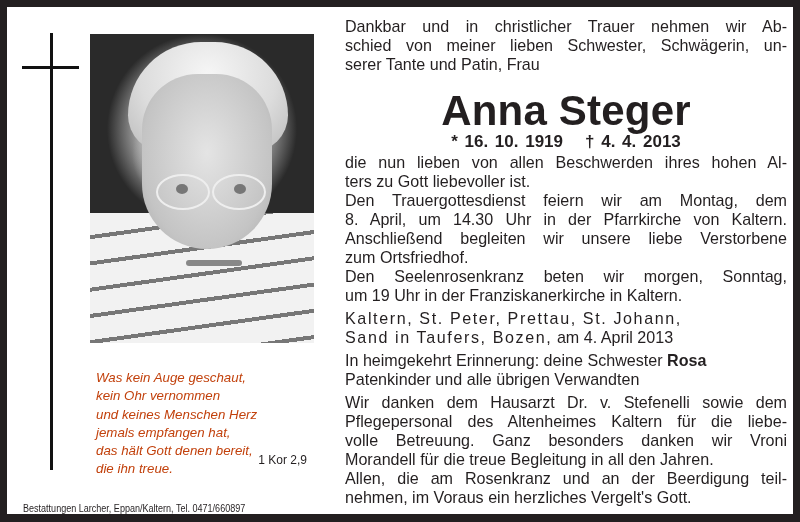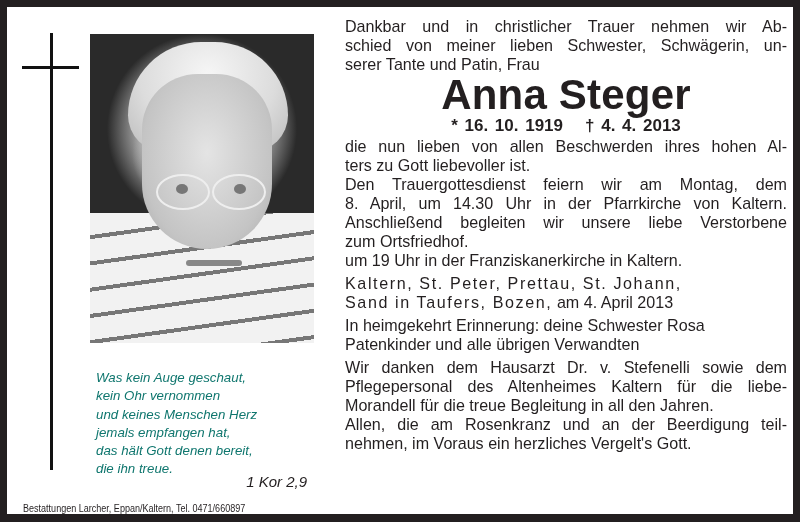--- a/index.html
+++ b/index.html
@@ -17,34 +17,34 @@
   .photo .face { position:absolute; left:52px; top:40px; width:130px; height:175px; border-radius:60px 60px 70px 70px;
     background: radial-gradient(ellipse at 50% 45%, #e4e4e4 0%, #c4c4c4 70%, #a9a9a9 100%); }
   .photo .hair { position:absolute; left:38px; top:8px; width:160px; height:110px; border-radius:80px 80px 40px 40px;
     background: radial-gradient(ellipse at 50% 30%, #f6f6f6 0%, #dcdcdc 60%, #bbb 100%); }
   .photo .glasses-l, .photo .glasses-r { position:absolute; top:140px; width:50px; height:32px; border:2px solid #eee; border-radius:50%; }
   .photo .glasses-l { left:66px; } .photo .glasses-r { left:122px; }
   .photo .eye-l, .photo .eye-r { position:absolute; top:150px; width:12px; height:10px; border-radius:50%; background:#777; }
   .photo .eye-l { left:86px; } .photo .eye-r { left:144px; }
   .photo .mouth { position:absolute; left:96px; top:226px; width:56px; height:6px; border-radius:3px; background:#888; }
 
-  .verse { position:absolute; left:89px; top:362px; font-style:italic; font-size:13.3px; line-height:18.3px; color:#0f766e; }
+  .verse { position:absolute; left:89px; top:362px; font-style:italic; font-size:13.3px; line-height:18.3px; color:#c2410c; }
   .verse div { white-space:nowrap; }
-  .verse-ref { position:absolute; right:486px; top:466px; font-style:italic; font-size:15px; white-space:nowrap; }
+  .verse-ref { position:absolute; right:486px; top:446px; font-size:12px; white-space:nowrap; }
   .undertaker { position:absolute; left:16px; top:495px; font-size:10.5px; white-space:nowrap; transform:scaleX(0.86); transform-origin:left top; }
 
   .right { position:absolute; left:338px; top:10px; width:442px; font-size:16.1px; line-height:19px; }
   .right p { margin:0; text-align:justify; }
   .jl { text-align:justify; text-align-last:justify; }
-  .name { text-align:center; font-weight:bold; font-size:42px; line-height:42px; margin:0 0 0 0; letter-spacing:0.2px; }
+  .name { text-align:center; font-weight:bold; font-size:42px; line-height:42px; margin:16px 0 0 0; letter-spacing:0.2px; }
   .dates { text-align:center; font-weight:bold; font-size:17px; line-height:18px; margin:1px 0 2px 0; word-spacing:2px; }
   .dates .d2 { margin-left:22px; }
   .gap { height:4px; }
   .spaced { letter-spacing:1.6px; }
-  b { font-weight:normal;margin-top:11px; }
+  b { font-weight:bold;margin-top:11px; }
 </style>
 </head>
 <body>
 
 <div class="card">
   <div class="cross-v"></div>
   <div class="cross-h"></div>
 
   <div class="photo">
     <div class="shirt"></div>
@@ -80,30 +80,32 @@
     </div>
 
     <p class="jl">die nun lieben von allen Beschwerden ihres hohen Al-</p>
     <p>ters zu Gott liebevoller ist.</p>
 
     <p class="jl">Den Trauergottesdienst feiern wir am Montag, dem</p>
     <p class="jl">8. April, um 14.30 Uhr in der Pfarrkirche von Kaltern.</p>
     <p class="jl">Anschließend begleiten wir unsere liebe Verstorbene</p>
     <p>zum Ortsfriedhof.</p>
 
+    <p class="jl">Den Seelenrosenkranz beten wir morgen, Sonntag,</p>
     <p>um 19 Uhr in der Franziskanerkirche in Kaltern.</p>
 
     <div class="gap"></div>
     <p class="spaced">Kaltern, St. Peter, Prettau, St. Johann,</p>
     <p><span class="spaced">Sand in Taufers, Bozen,</span> <span>am 4. April 2013</span></p>
     <div class="gap"></div>
 
     <p><span>In heimgekehrt Erinnerung: deine Schwester </span><b>Rosa</b></p>
     <p>Patenkinder und alle übrigen Verwandten</p>
     <div class="gap"></div>
 
     <p class="jl">Wir danken dem Hausarzt Dr. v. Stefenelli sowie dem</p>
     <p class="jl">Pflegepersonal des Altenheimes Kaltern für die liebe-</p>
+    <p class="jl">volle Betreuung. Ganz besonders danken wir Vroni</p>
     <p>Morandell für die treue Begleitung in all den Jahren.</p>
     <p class="jl">Allen, die am Rosenkranz und an der Beerdigung teil-</p>
     <p>nehmen, im Voraus ein herzliches Vergelt's Gott.</p>
   </div>
 </div>
 
 </body></html>

